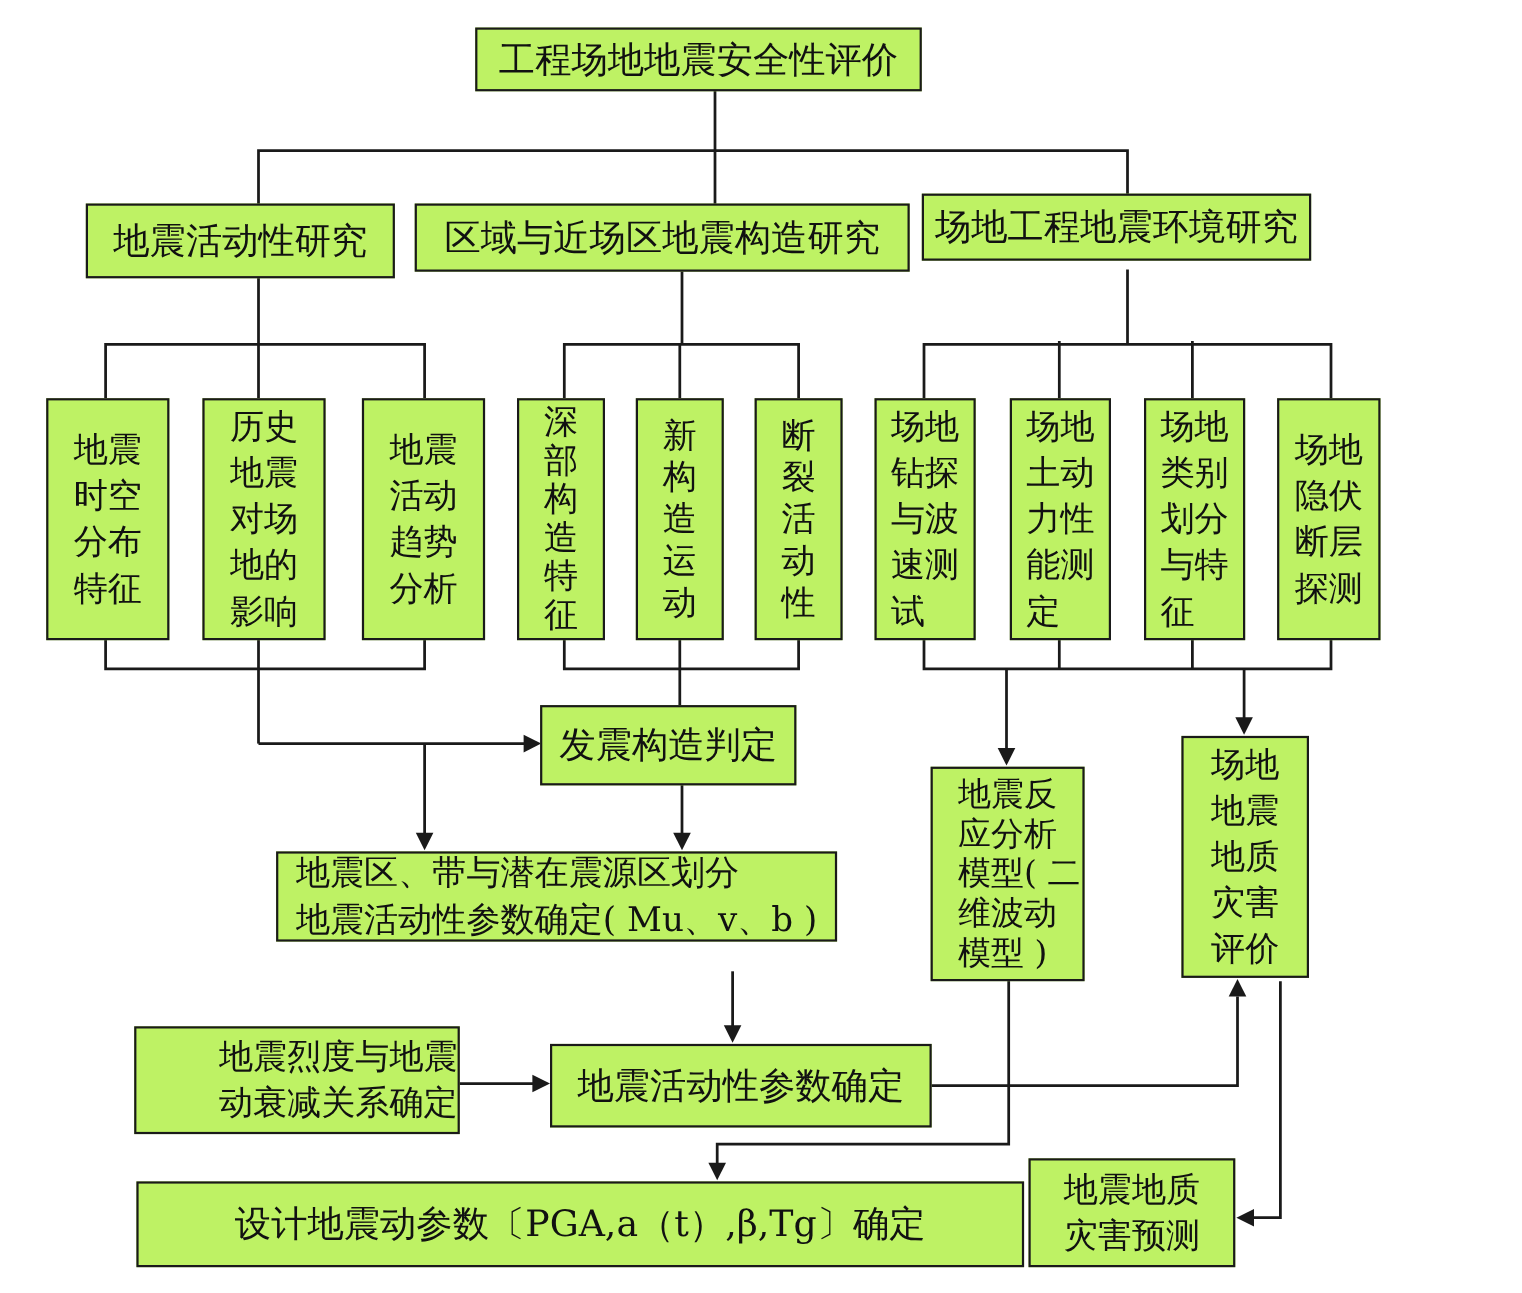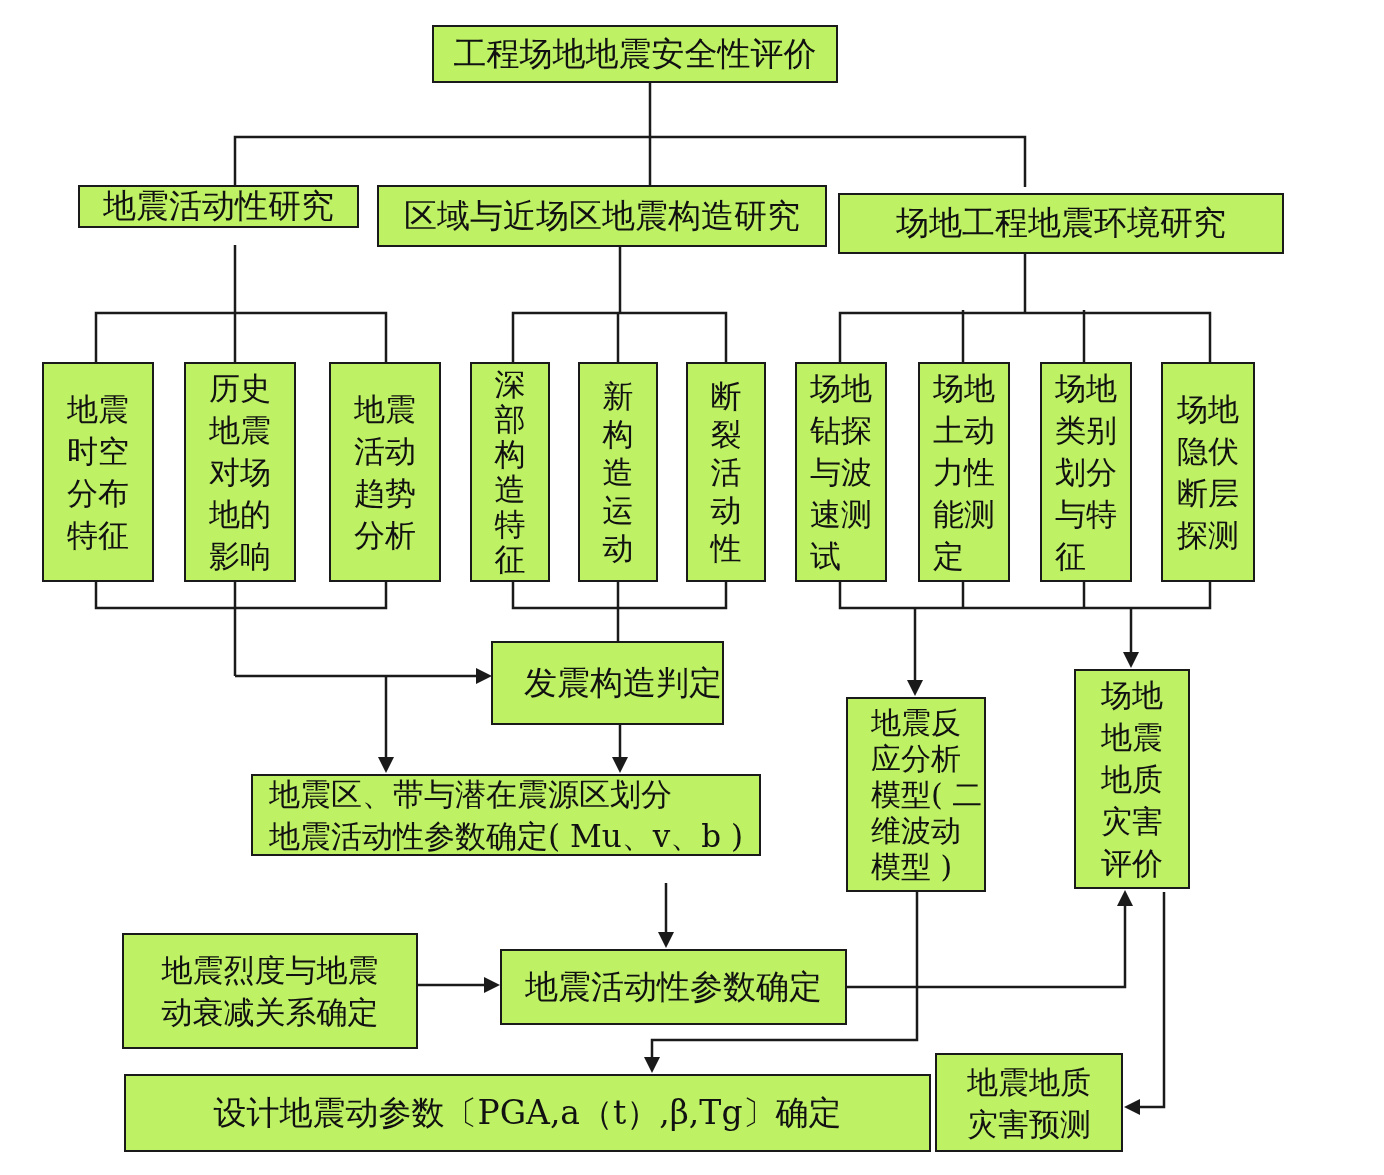--- a/index.html
+++ b/index.html
@@ -69,27 +69,27 @@
   <polygon points="652,1073 644,1057 660,1057"></polygon>
 
   <polyline points="1164,892 1164,1107 1138,1107"></polyline>
   <polygon points="1124,1107 1140,1099 1140,1115"></polygon>
 </svg>
 
 <div class="box h" style="left:432px;top:25px;width:406px;height:58px;">
   <span>工程场地地震安全性评价</span>
 </div>
 
-<div class="box h" style="left:78px;top:185px;width:281px;height:43px;justify-content:center;">
+<div class="box h" style="left:78px;top:185px;width:281px;height:68px;justify-content:center;">
   <span>地震活动性研究</span>
 </div>
 <div class="box h" style="left:377px;top:185px;width:450px;height:62px;">
   <span>区域与近场区地震构造研究</span>
 </div>
-<div class="box h" style="left:838px;top:193px;width:446px;height:61px;">
+<div class="box h" style="left:838px;top:176px;width:354px;height:61px;">
   <span>场地工程地震环境研究</span>
 </div>
 
 <div class="box v" style="left:42px;top:362px;width:112px;height:220px;">
   <span class="ml" style="white-space:pre">地震
 时空
 分布
 特征</span>
 </div>
 <div class="box v" style="left:184px;top:362px;width:112px;height:220px;">
@@ -150,21 +150,21 @@
 与特
 征</span>
 </div>
 <div class="box v" style="left:1161px;top:362px;width:94px;height:220px;">
   <span class="ml">场地
 隐伏
 断层
 探测</span>
 </div>
 
-<div class="box h" style="left:491px;top:641px;width:233px;height:84px;justify-content:flex-end;">
+<div class="box h" style="left:491px;top:641px;width:233px;height:73px;">
   <span>发震构造判定</span>
 </div>
 <div class="box" style="left:251px;top:774px;width:510px;height:82px;">
   <span class="ml">地震区、带与潜在震源区划分
 地震活动性参数确定( Mu、v、b )</span>
 </div>
 <div class="box" style="left:846px;top:697px;width:140px;height:195px;justify-content:flex-start;padding-left:23px;">
   <span class="ml" style="line-height:36px;font-size:30px">地震反
 应分析
 模型( 二
@@ -172,26 +172,26 @@
 模型 )</span>
 </div>
 <div class="box" style="left:1074px;top:669px;width:116px;height:220px;">
   <span class="ml" style="line-height:42px">场地
 地震
 地质
 灾害
 评价</span>
 </div>
 
-<div class="box" style="left:122px;top:933px;width:296px;height:116px;">
+<div class="box" style="left:122px;top:933px;width:296px;height:98px;justify-content:flex-end;">
   <span class="ml">地震烈度与地震
 动衰减关系确定</span>
 </div>
 <div class="box h" style="left:500px;top:949px;width:347px;height:76px;">
   <span>地震活动性参数确定</span>
 </div>
 <div class="box h" style="left:124px;top:1074px;width:807px;height:78px;">
   <span>设计地震动参数〔PGA,a（t）,β,Tg〕确定</span>
 </div>
-<div class="box" style="left:935px;top:1053px;width:188px;height:99px;">
+<div class="box" style="left:935px;top:1053px;width:188px;height:99px;font-family:Liberation Serif, serif;">
   <span class="ml">地震地质
 灾害预测</span>
 </div>
 
 </body></html>

